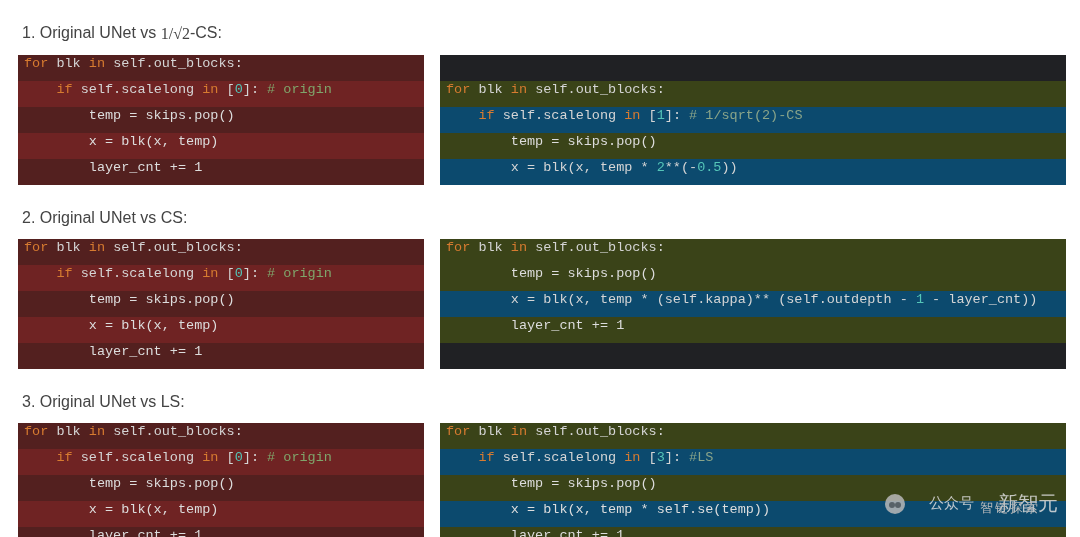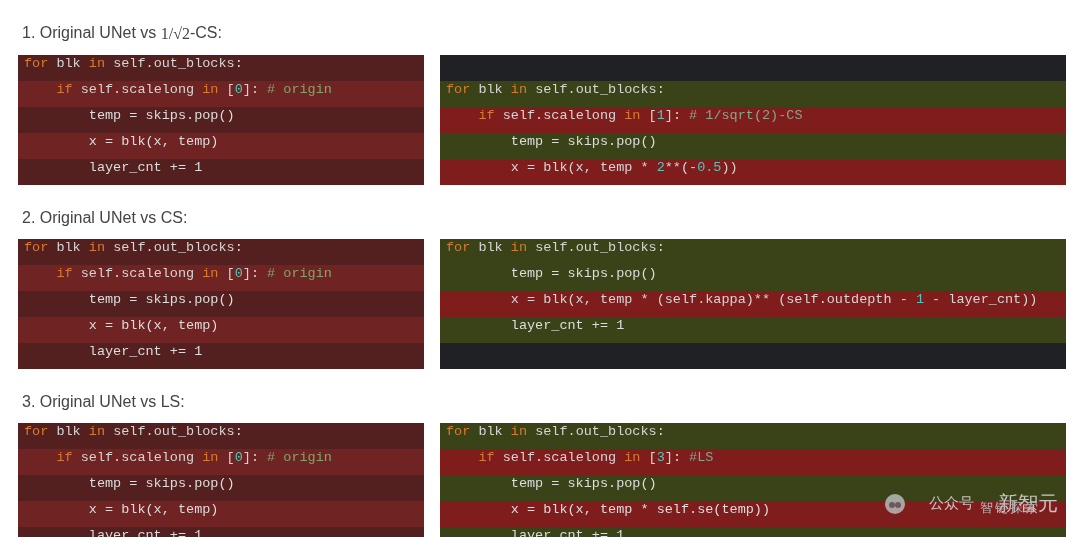--- a/index.html
+++ b/index.html
@@ -35,21 +35,21 @@
     flex: 0 0 auto;
   }
   .code-line {
     white-space: pre;
     height: 26px;
     padding-left: 6px;
   }
   .bg-red-dark { background: #53201f; }
   .bg-red      { background: #6f2323; }
   .bg-green-d  { background: #3a4318; }
-  .bg-green    { background: #7f1d1d; }
+  .bg-green    { background: #0c4a6e; }
   .bg-dark     { background: #202124; }
 
   .tok-kw   { color: #d77b30; }  
   .tok-var  { color: #d5d5d5; }
   .tok-num  { color: #55c5b8; }
   .tok-cmt  { color: #7fa56b; }
   .tok-pale { color: #8aa58a; }
 
   .watermark {
     position: absolute;

